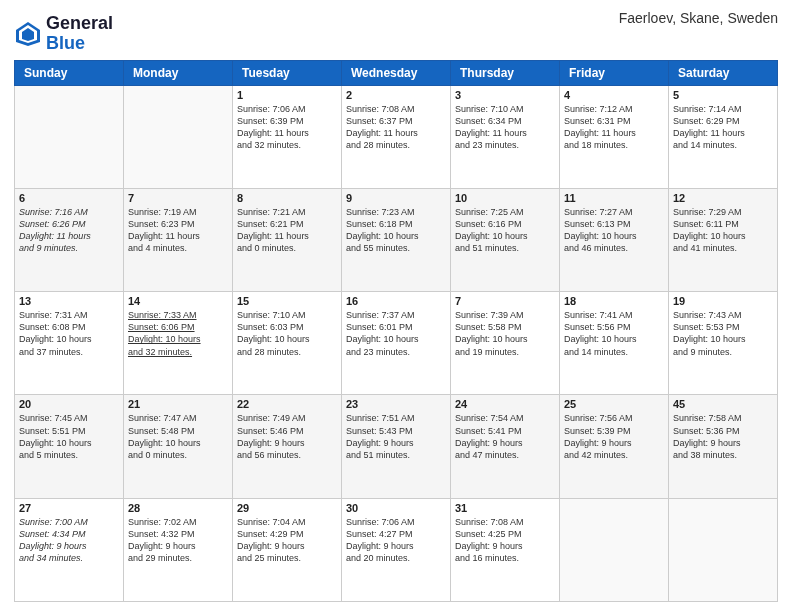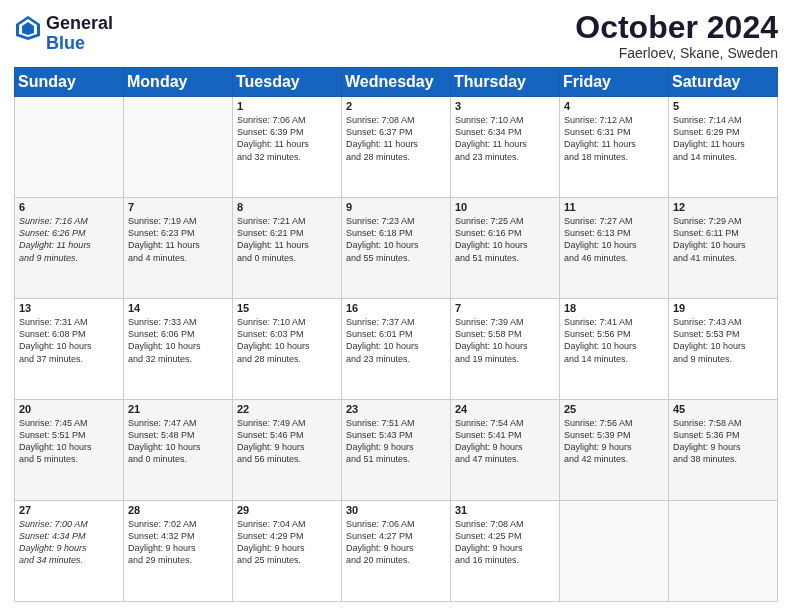--- a/index.html
+++ b/index.html
@@ -18,20 +18,21 @@
       flex-direction: column;
     }
     .header {
       display: flex;
       justify-content: space-between;
       align-items: flex-start;
       margin-bottom: 6px;
     }
     .logo {
       display: flex;
+      align-items: center;
       margin-top: 4px;
     }
     .logo-text {
       font-size: 18px;
       font-weight: bold;
       color: #1a1a2e;
       line-height: 1.1;
     }
     .logo-icon {
       width: 28px;
@@ -54,23 +55,23 @@
     .calendar {
       flex: 1;
       border: 1px solid #ccc;
       border-collapse: collapse;
       width: 100%;
       table-layout: fixed;
     }
     .calendar th {
       background: #1565c0;
       color: #fff;
-      font-size: 16px;
+      font-size: 12px;
       font-weight: bold;
-      padding: 5px 3px;
+      padding: 5px 9px;
       text-align: left;
       border: 1px solid #1a5aaa;
     }
     .calendar td {
       border: 1px solid #ccc;
       vertical-align: top;
       padding: 3px 4px;
       font-size: 9.5px;
       color: #222;
       width: calc(100% / 7);
@@ -109,21 +110,20 @@
         <polygon points="14,8 20,12 20,19 14,21 8,19 8,12" fill="#1565c0"></polygon>
       </svg>
       <div>
         <div class="logo-text">
           <span style="color:#1a1a2e;">General</span><br>
           <span style="color:#1565c0;">Blue</span>
         </div>
       </div>
     </div>
     <div class="title-block">
-      <div class="month-title">October 2024</div>
       <div class="subtitle">Faerloev, Skane, Sweden</div>
     </div>
   </div>
 
   <table class="calendar">
     <thead>
       <tr>
       <th>Sunday</th>
           <th>Monday</th>
           <th>Tuesday</th>
@@ -227,21 +227,21 @@
         <tr>
           <td>
             <span class="day-num">13</span>
             <div class="day-info" style="white-space: pre-line;">Sunrise: 7:31 AM
 Sunset: 6:08 PM
 Daylight: 10 hours
 and 37 minutes.</div>
           </td>
           <td>
             <span class="day-num">14</span>
-            <div class="day-info" style="white-space: pre-line;">Sunrise: 7:33 AM
+            <div class="day-info" style="white-space: pre-line; text-decoration: underline;">Sunrise: 7:33 AM
 Sunset: 6:06 PM
 Daylight: 10 hours
 and 32 minutes.</div>
           </td>
           <td>
             <span class="day-num">15</span>
             <div class="day-info" style="white-space: pre-line;">Sunrise: 7:10 AM
 Sunset: 6:03 PM
 Daylight: 10 hours
 and 28 minutes.</div>

